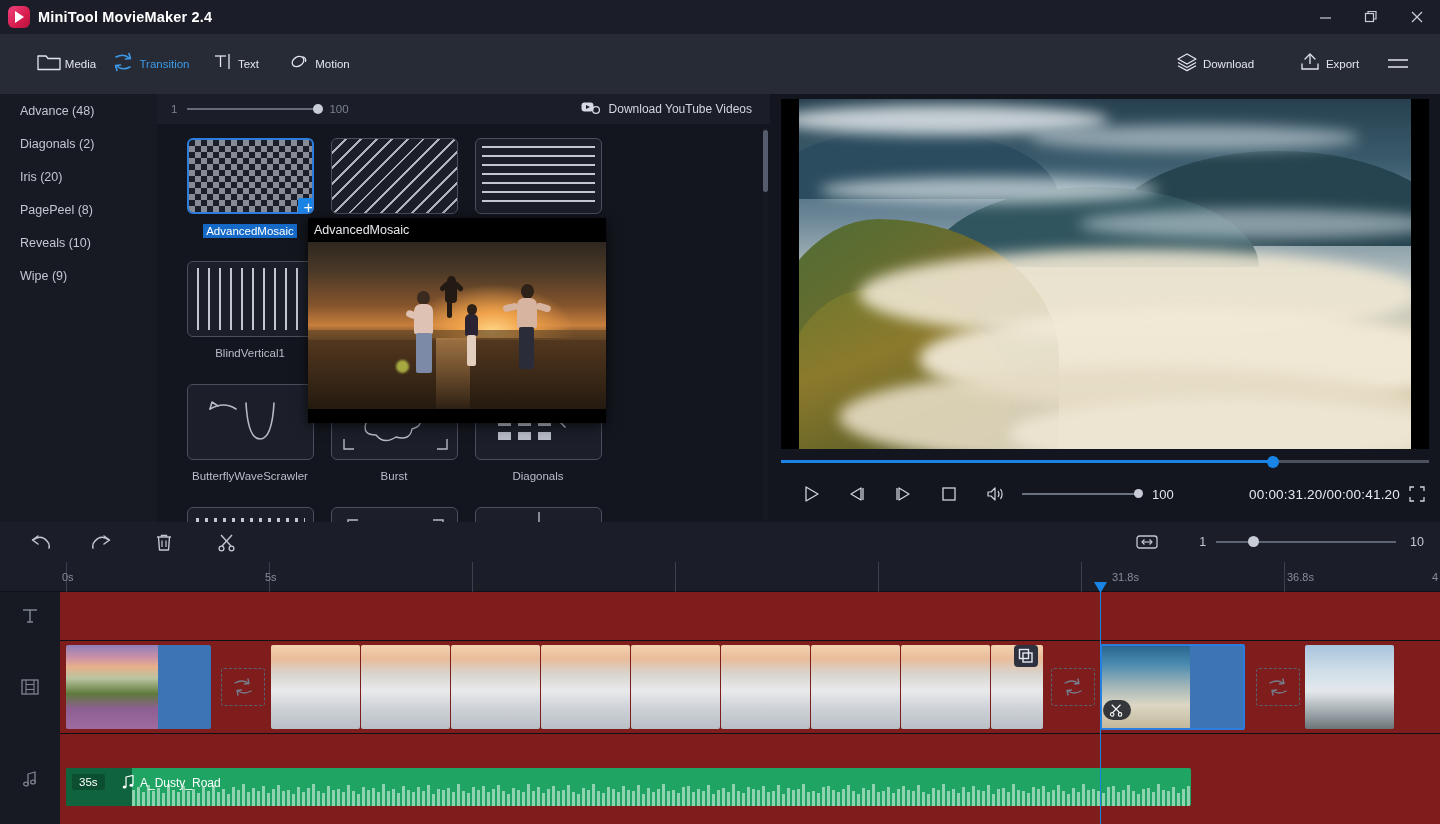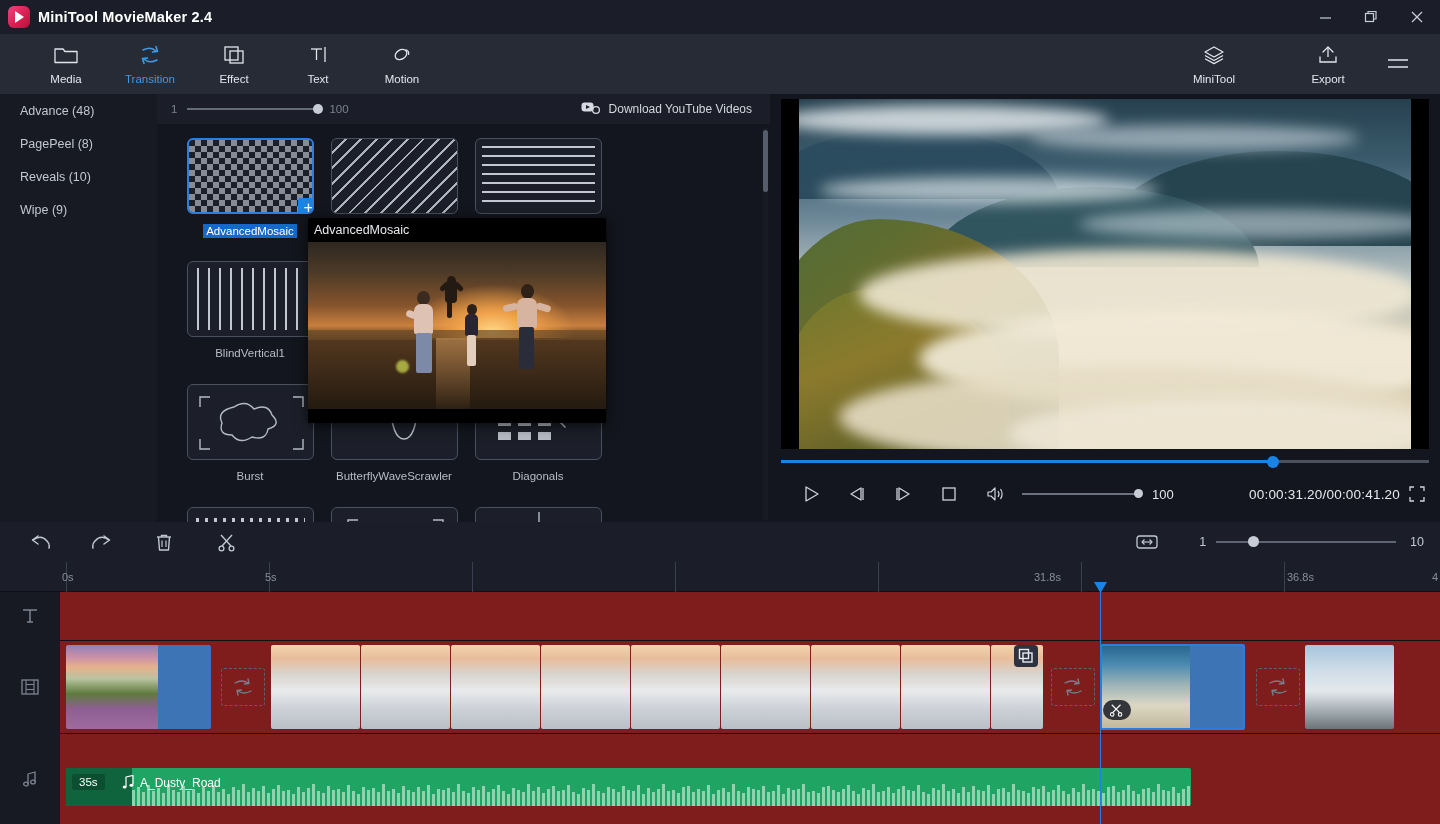--- a/index.html
+++ b/index.html
@@ -36,21 +36,21 @@
     width: 46px; height: 34px; display: flex; align-items: center; justify-content: center;
     color: #c8ccd6;
   }
 
   
   .toolbar {
     position: absolute; left: 0; top: 34px; width: 1440px; height: 60px;
     background: #272b36; display: flex; align-items: center;
   }
   .tool {
-    width: 84px; height: 60px; display: flex; flex-direction: column;
+    width: 84px; height: 60px; display: flex; flex-direction: row;
     align-items: center; justify-content: center; gap: 3px;
     color: #e2e5ec; cursor: pointer;
   }
   .tool .tlabel { font-size: 11.5px; }
   .tool.active { color: #3c9ae8; justify-content: center; }
   .tool.active .tlabel { color: #3c9ae8; }
   .tool-media  { margin-left: 24px; }
   .tool-right  { margin-left: auto; }
   .hamburger { width: 56px; height: 60px; display:flex; align-items:center; justify-content:center; margin-right: 14px;}
 
@@ -326,29 +326,20 @@
         <svg width="26" height="22" viewBox="0 0 26 22">
           <path d="M6 6 q8 -4 13 1 l0 0" fill="none" stroke="currentColor" stroke-width="1.6" stroke-linecap="round"></path>
           <polyline points="19,2.5 20.5,7.5 15.5,8" fill="none" stroke="currentColor" stroke-width="1.6" stroke-linecap="round" stroke-linejoin="round"></polyline>
           <path d="M20 16 q-8 4 -13 -1" fill="none" stroke="currentColor" stroke-width="1.6" stroke-linecap="round"></path>
           <polyline points="7,19.5 5.5,14.5 10.5,14" fill="none" stroke="currentColor" stroke-width="1.6" stroke-linecap="round" stroke-linejoin="round"></polyline>
         </svg>
       </span>
       <span class="tlabel">Transition</span>
     </div>
 
-    <div class="tool">
-      <span>
-        <svg width="26" height="22" viewBox="0 0 26 22">
-          <rect x="4" y="3" width="13" height="13" fill="none" stroke="currentColor" stroke-width="1.3"></rect>
-          <rect x="9" y="7" width="13" height="12" fill="none" stroke="currentColor" stroke-width="1.3"></rect>
-        </svg>
-      </span>
-      <span class="tlabel">Effect</span>
-    </div>
 
     <div class="tool">
       <span>
         <svg width="26" height="22" viewBox="0 0 26 22">
           <line x1="6" y1="5" x2="17" y2="5" stroke="currentColor" stroke-width="1.3"></line>
           <line x1="11.5" y1="5" x2="11.5" y2="16" stroke="currentColor" stroke-width="1.3"></line>
           <line x1="20" y1="3" x2="20" y2="18" stroke="currentColor" stroke-width="1.3"></line>
         </svg>
       </span>
       <span class="tlabel">Text</span>
@@ -365,21 +356,21 @@
     </div>
 
     <div class="tool tool-right">
       <span>
         <svg width="26" height="22" viewBox="0 0 26 22">
           <polygon points="13,3 22,8 13,13 4,8" fill="none" stroke="currentColor" stroke-width="1.3" stroke-linejoin="round"></polygon>
           <polyline points="4,11.5 13,16.5 22,11.5" fill="none" stroke="currentColor" stroke-width="1.3" stroke-linejoin="round"></polyline>
           <polyline points="4,14.8 13,19.6 22,14.8" fill="none" stroke="currentColor" stroke-width="1.3" stroke-linejoin="round"></polyline>
         </svg>
       </span>
-      <span class="tlabel">MiniTool</span>
+      <span class="tlabel">Download</span>
     </div>
 
     <div class="tool" style="margin-left:30px">
       <span>
         <svg width="26" height="22" viewBox="0 0 26 22">
           <polyline points="8,8 13,3 18,8" fill="none" stroke="currentColor" stroke-width="1.3" stroke-linecap="round" stroke-linejoin="round"></polyline>
           <line x1="13" y1="3" x2="13" y2="13" stroke="currentColor" stroke-width="1.3"></line>
           <polyline points="5,13 5,18 21,18 21,13" fill="none" stroke="currentColor" stroke-width="1.3" stroke-linecap="round"></polyline>
         </svg>
       </span>
@@ -390,20 +381,26 @@
       <svg width="22" height="16" viewBox="0 0 22 16">
         <line x1="1" y1="4" x2="21" y2="4" stroke="#d7dae2" stroke-width="1.6"></line>
         <line x1="1" y1="11" x2="21" y2="11" stroke="#d7dae2" stroke-width="1.6"></line>
       </svg>
     </div>
   </div>
 
   <div class="cats">
     <div class="cat">
       <span>Advance (48)</span>
+    </div>
+    <div class="cat">
+      <span>Diagonals (2)</span>
+    </div>
+    <div class="cat">
+      <span>Iris (20)</span>
     </div>
     <div class="cat">
       <span>PagePeel (8)</span>
     </div>
     <div class="cat">
       <span>Reveals (10)</span>
     </div>
     <div class="cat">
       <span>Wipe (9)</span>
     </div>
@@ -464,44 +461,44 @@
         </div>
 
         <div class="tcell">
           <div class="tthumb"></div>
           <div class="tname"></div>
         </div>
 
         <div class="tcell">
           <div class="tthumb"></div>
           <div class="tname"></div>
+        </div>
+
+        <div class="tcell">
+          <div class="tthumb">
+            <svg width="127" height="76" viewBox="0 0 127 76">
+              <path d="M22 24 q14 -8 26 0" fill="none" stroke="#b5bac4" stroke-width="1.6" stroke-linecap="round"></path>
+              <polyline points="22,24 24,17 30,21" fill="none" stroke="#b5bac4" stroke-width="1.6" stroke-linecap="round" stroke-linejoin="round"></polyline>
+              <path d="M58 18 q2 36 14 36 q12 0 14 -36" fill="none" stroke="#b5bac4" stroke-width="1.6" stroke-linecap="round"></path>
+            </svg>
+          </div>
+          <div class="tname">ButterflyWaveScrawler</div>
         </div>
 
         <div class="tcell">
           <div class="tthumb">
             <svg width="127" height="76" viewBox="0 0 127 76">
               <polyline points="12,22 12,12 22,12" fill="none" stroke="#b5bac4" stroke-width="1.4"></polyline>
               <polyline points="105,12 115,12 115,22" fill="none" stroke="#b5bac4" stroke-width="1.4"></polyline>
               <polyline points="12,54 12,64 22,64" fill="none" stroke="#b5bac4" stroke-width="1.4"></polyline>
               <polyline points="105,64 115,64 115,54" fill="none" stroke="#b5bac4" stroke-width="1.4"></polyline>
               <path d="M46 22 q12 -8 20 2 q14 -6 18 6 q10 10 -4 14 q-2 12 -16 8 q-12 8 -20 -2 q-14 0 -10 -12 q-6 -12 12 -16 z" fill="none" stroke="#b5bac4" stroke-width="1.4"></path>
             </svg>
           </div>
           <div class="tname">Burst</div>
-        </div>
-
-        <div class="tcell">
-          <div class="tthumb">
-            <svg width="127" height="76" viewBox="0 0 127 76">
-              <path d="M22 24 q14 -8 26 0" fill="none" stroke="#b5bac4" stroke-width="1.6" stroke-linecap="round"></path>
-              <polyline points="22,24 24,17 30,21" fill="none" stroke="#b5bac4" stroke-width="1.6" stroke-linecap="round" stroke-linejoin="round"></polyline>
-              <path d="M58 18 q2 36 14 36 q12 0 14 -36" fill="none" stroke="#b5bac4" stroke-width="1.6" stroke-linecap="round"></path>
-            </svg>
-          </div>
-          <div class="tname">ButterflyWaveScrawler</div>
         </div>
 
         <div class="tcell">
           <div class="tthumb">
             <svg width="127" height="76" viewBox="0 0 127 76">
               <g fill="#b5bac4">
                 <rect x="22" y="19" width="13" height="8"></rect>
                   <rect x="42" y="19" width="13" height="8"></rect>
                 <rect x="62" y="19" width="13" height="8"></rect>
                   <rect x="82" y="19" width="13" height="8"></rect>
@@ -723,21 +720,21 @@
 
   <div class="ruler">
     <div class="tick" style="left:66px"></div>
     <div class="tick-label" style="left:62px">0s</div>
     <div class="tick" style="left:269px"></div>
     <div class="tick-label" style="left:265px">5s</div>
     <div class="tick" style="left:472px"></div>
     <div class="tick" style="left:675px"></div>
     <div class="tick" style="left:878px"></div>
     <div class="tick" style="left:1081px"></div>
-    <div class="tick-label" style="left:1034px">31.8s</div>
+    <div class="tick-label" style="left:1112px">31.8s</div>
     <div class="tick" style="left:1284px"></div>
     <div class="tick-label" style="left:1287px">36.8s</div>
     <div class="tick-label" style="left:1432px">4</div>
   </div>
   <div class="playhead-top"></div>
 
   <div class="tracks">
 
     <div class="track-div" style="top:48px"></div>
     <div class="track-div" style="top:141px"></div>

